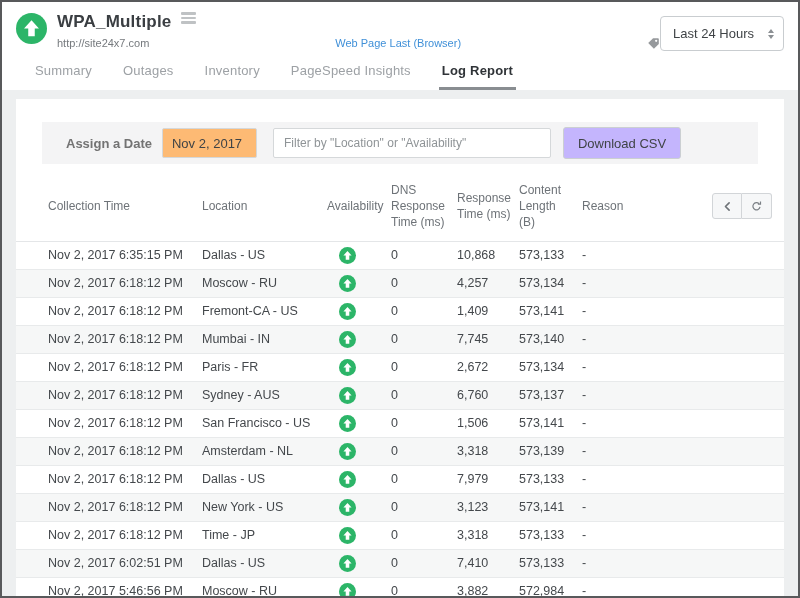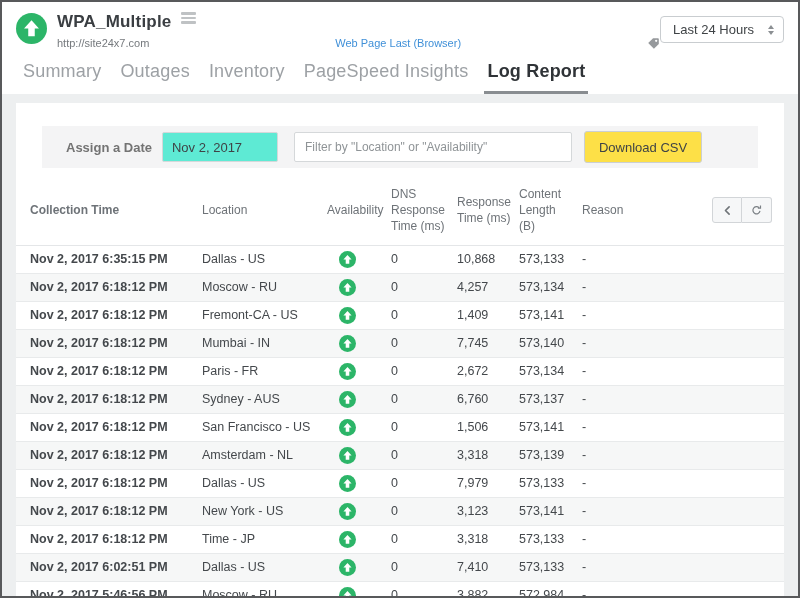--- a/index.html
+++ b/index.html
@@ -21,63 +21,63 @@
   .monitor-title { font-size:17px; font-weight:bold; color:#3a3e42; letter-spacing:.2px; }
   .hamb { display:inline-flex; flex-direction:column; gap:2px; cursor:pointer; }
   .hamb i { width:15px; height:2.5px; background:#bfc2c4; border-radius:1px; }
   .url-row { display:flex; align-items:center; gap:12px; margin-top:4px;justify-content:space-between; }
   .monitor-url { font-size:11px; color:#75797d; }
   .monitor-type { font-size:11px; color:#4090d8; text-decoration:none; cursor:pointer; }
   .tag-icon { width:13px; height:13px; display:inline-block; }
   .range-select {
     display:flex; align-items:center; gap:14px;
     border:1px solid #c9cdd0; border-radius:4px;
-    height:27px; padding:0 9px 0 12px; margin-top:4px;
+    height:35px; padding:0 9px 0 12px; margin-top:4px;
     font-size:13px; color:#3f4346; background:#fff; cursor:pointer;
   }
   .updown { display:inline-flex; flex-direction:column; gap:2px; }
   .updown i { width:0; height:0; border-left:3.5px solid transparent; border-right:3.5px solid transparent; }
   .updown .u { border-bottom:4px solid #8b8f93; }
   .updown .d { border-top:4px solid #8b8f93; }
   
   .tabs { display:flex; gap:13px; margin-top:12px; padding-left:4px; }
-  .tab { font-size:18px; color:#9da1a5; padding:0 3px 9px 3px; cursor:pointer; letter-spacing:.2px; }
+  .tab { font-size:13px; color:#9da1a5; padding:0 3px 9px 3px; cursor:pointer; letter-spacing:.2px;margin-left:12px; }
   .tab.active { color:#2f3337; font-weight:bold; border-bottom:3px solid #898d91; }
   
   .page { background:#edeff0; height:508px; padding:9px 14px 0 14px; }
   .card { background:#fff; height:100%; padding:23px 0 0 0; overflow:hidden; }
   
   .filter-bar {
     margin:0 26px; height:42px; background:#f4f4f5;
     display:flex; align-items:center; padding:0 24px;
   }
   .filter-label { font-size:13px; font-weight:600; color:#737373; margin-right:10px; white-space:nowrap; }
   .date-input {
-    width:116px; height:30px; border:1px solid #d5d8da; border-radius:2px;
-    font-family:"Liberation Sans",sans-serif; font-size:13px; color:#3f4346; padding:0 9px; background:#5eead4;
+    width:95px; height:30px; border:1px solid #d5d8da; border-radius:2px;
+    font-family:"Liberation Sans",sans-serif; font-size:13px; color:#3f4346; padding:0 9px; background:#fdba74;
   }
   .filter-input {
     width:278px; height:30px; border:1px solid #d5d8da; border-radius:2px;
     font-family:"Liberation Sans",sans-serif; font-size:12px; color:#3f4346; padding:0 10px;
     margin-left:16px; background:#fff;
   }
   .filter-input::placeholder { color:#8f9497; }
   .csv-button {
     margin-left:12px; height:32px; padding:8px 14px;
-    background:#fde047; border:1px solid #cbcfd2; border-radius:3px;
+    background:#c4b5fd; border:1px solid #cbcfd2; border-radius:3px;
     font-family:"Liberation Sans",sans-serif; font-size:13px; color:#3f4346; cursor:pointer; white-space:nowrap;text-align:center;
   }
   
   table { width:100%; border-collapse:collapse; table-layout:fixed; margin-top:8px; }
   th {
     font-size:12px; font-weight:normal; color:#6e7378; text-align:left;
     padding:10px 8px 10px 0; vertical-align:middle; line-height:1.35;
     border-bottom:1px solid #e4e6e8; height:55px;
   }
-  th:first-child, td:first-child { padding-left:14px;font-weight:bold; }
+  th:first-child, td:first-child { padding-left:32px; }
   td {
     font-size:12.5px; color:#44484c; padding:0 8px 0 0; height:28px;
     border-bottom:1px solid #e8eaeb; white-space:nowrap; overflow:hidden;
   }
   tbody tr:nth-child(even) { background:#f6f7f7; }
   .col-time { width:186px; } .col-loc { width:125px; } .col-avail { width:64px; }
   .col-dns { width:66px; } .col-resp { width:62px; } .col-len { width:63px; }
   .col-reason { width:auto; } .col-actions { width:72px; }
   .avail-icon { width:17px; height:17px; display:inline-block; vertical-align:middle; margin-left:12px; }
   

